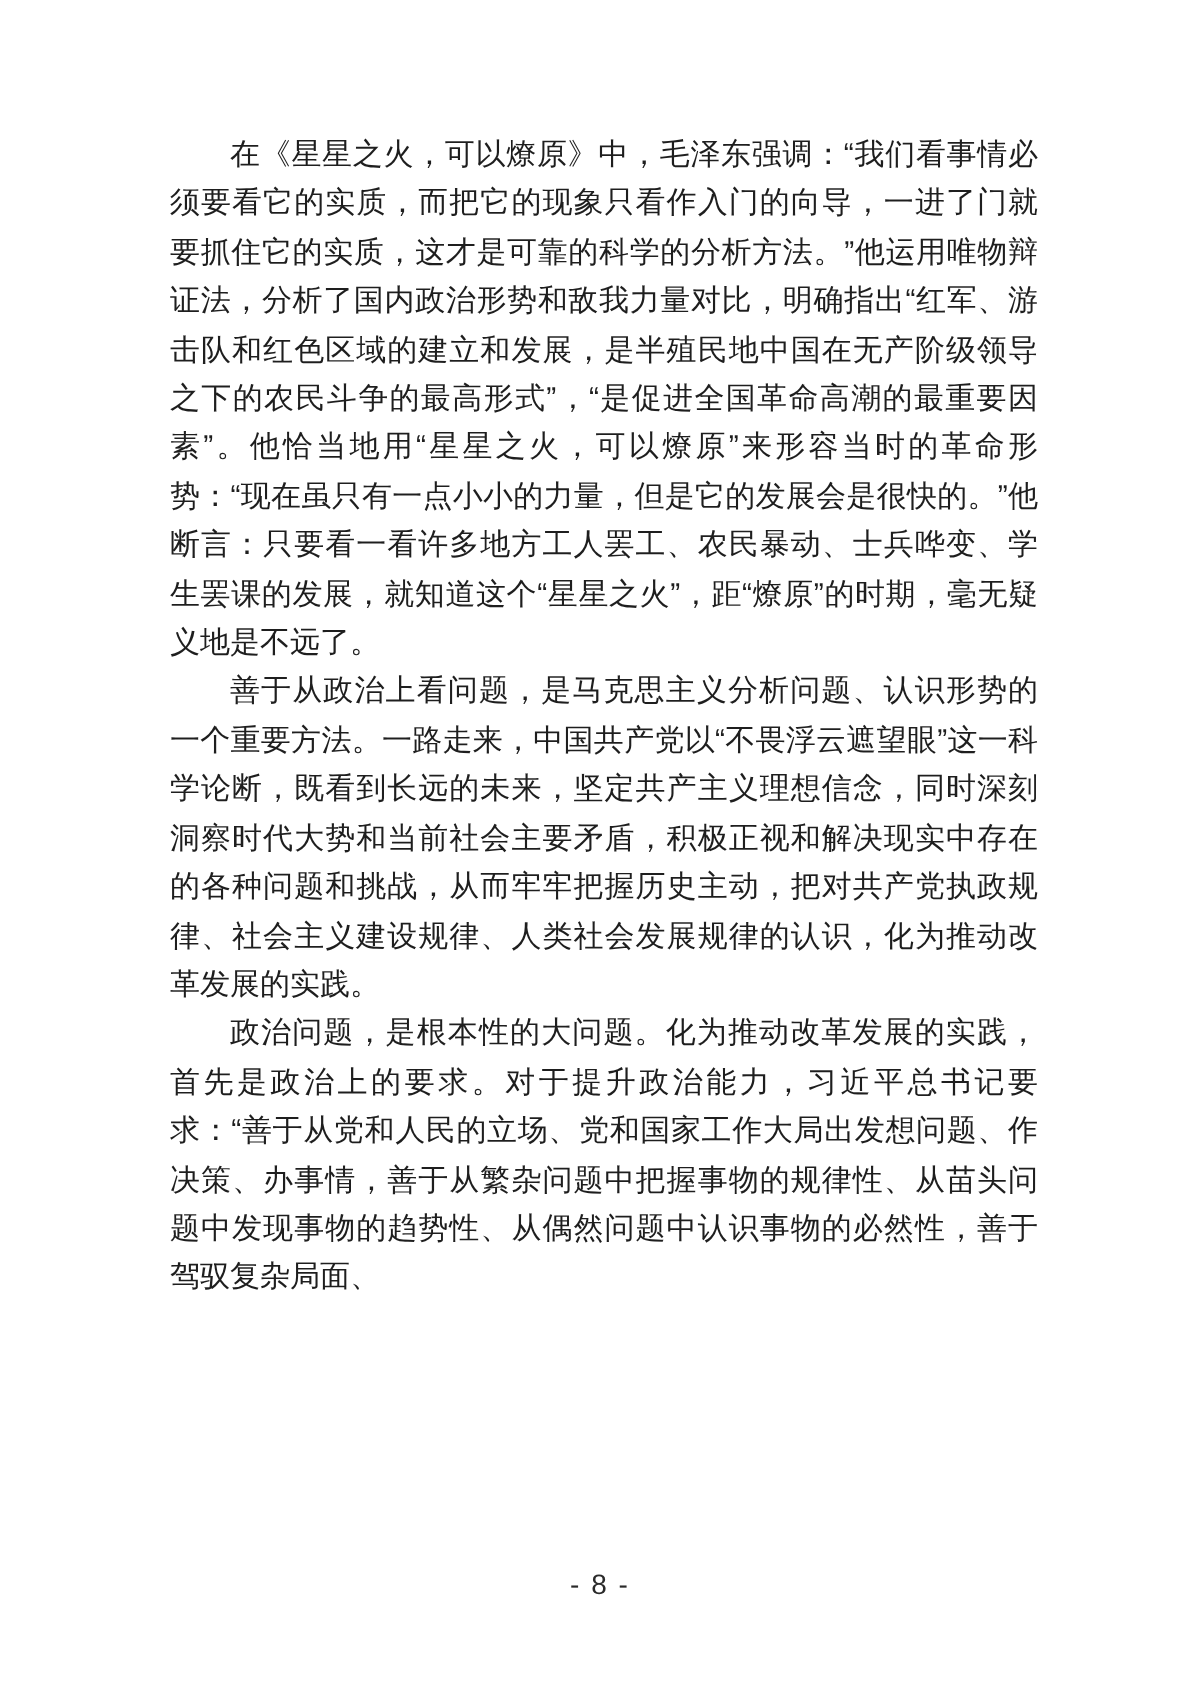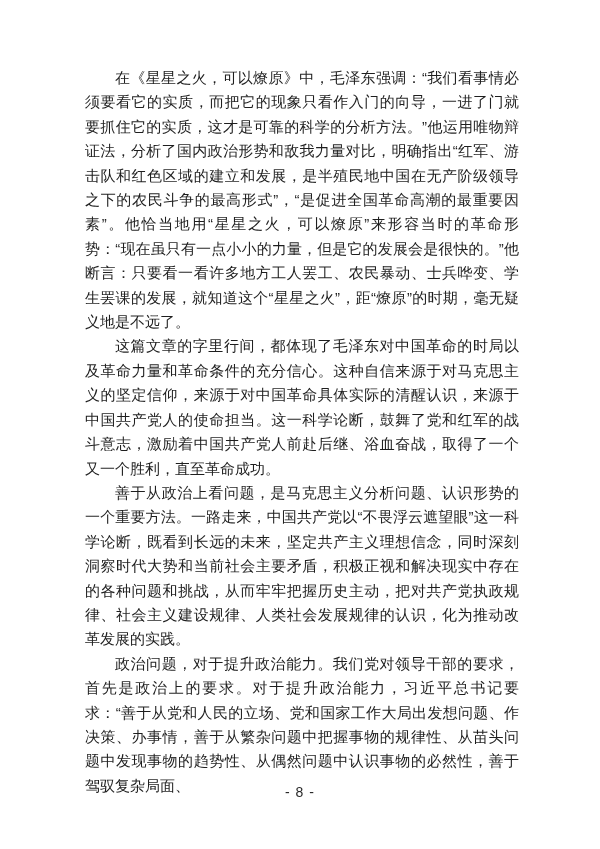--- a/index.html
+++ b/index.html
@@ -43,18 +43,17 @@
     color: #2a2a2a;
     letter-spacing: 1px;
   }
 </style>
 </head>
 <body>
 
 <div class="page">
   <div class="text-body">
     <p>在《星星之火，可以燎原》中，毛泽东强调：“我们看事情必须要看它的实质，而把它的现象只看作入门的向导，一进了门就要抓住它的实质，这才是可靠的科学的分析方法。”他运用唯物辩证法，分析了国内政治形势和敌我力量对比，明确指出“红军、游击队和红色区域的建立和发展，是半殖民地中国在无产阶级领导之下的农民斗争的最高形式”，“是促进全国革命高潮的最重要因素”。他恰当地用“星星之火，可以燎原”来形容当时的革命形势：“现在虽只有一点小小的力量，但是它的发展会是很快的。”他断言：只要看一看许多地方工人罢工、农民暴动、士兵哗变、学生罢课的发展，就知道这个“星星之火”，距“燎原”的时期，毫无疑义地是不远了。</p>
-    <p>这篇文章的字里行间，都体现了毛泽东对中国革命的时局以及革命力量和革命条件的充分信心。这种自信来源于对马克思主义的坚定信仰，来源于对中国革命具体实际的清醒认识，来源于中国共产党人的使命担当。这一科学论断，鼓舞了党和红军的战斗意志，激励着中国共产党人前赴后继、浴血奋战，取得了一个又一个胜利，直至革命成功。</p>
     <p>善于从政治上看问题，是马克思主义分析问题、认识形势的一个重要方法。一路走来，中国共产党以“不畏浮云遮望眼”这一科学论断，既看到长远的未来，坚定共产主义理想信念，同时深刻洞察时代大势和当前社会主要矛盾，积极正视和解决现实中存在的各种问题和挑战，从而牢牢把握历史主动，把对共产党执政规律、社会主义建设规律、人类社会发展规律的认识，化为推动改革发展的实践。</p>
-    <p>政治问题，对于提升政治能力。我们党对领导干部的要求，首先是政治上的要求。对于提升政治能力，习近平总书记要求：“善于从党和人民的立场、党和国家工作大局出发想问题、作决策、办事情，善于从繁杂问题中把握事物的规律性、从苗头问题中发现事物的趋势性、从偶然问题中认识事物的必然性，善于驾驭复杂局面、</p>
+    <p>政治问题，是根本性的大问题。化为推动改革发展的实践，首先是政治上的要求。对于提升政治能力，习近平总书记要求：“善于从党和人民的立场、党和国家工作大局出发想问题、作决策、办事情，善于从繁杂问题中把握事物的规律性、从苗头问题中发现事物的趋势性、从偶然问题中认识事物的必然性，善于驾驭复杂局面、</p>
   </div>
   <div class="page-footer">- 8 -</div>
 </div>
 
 </body></html>

